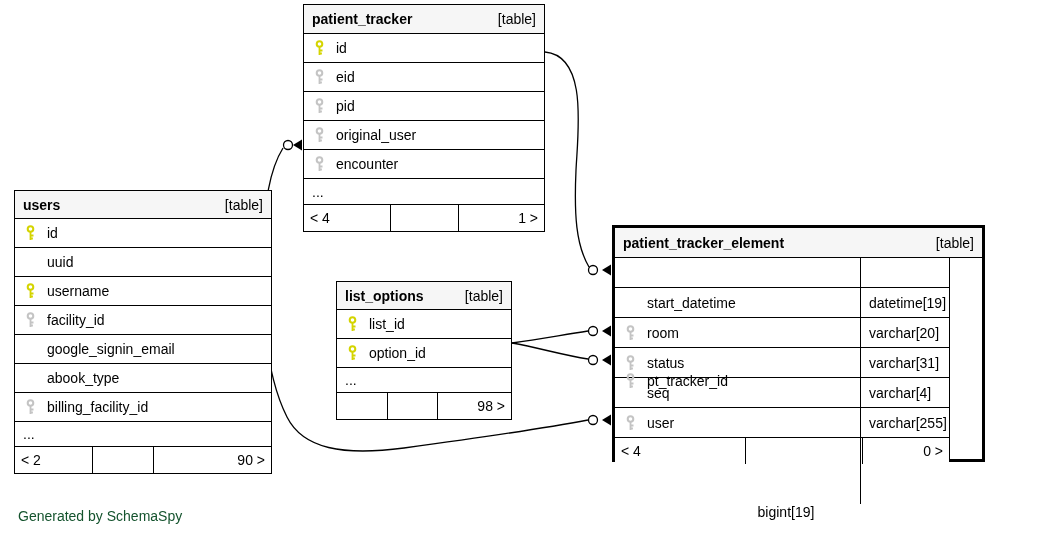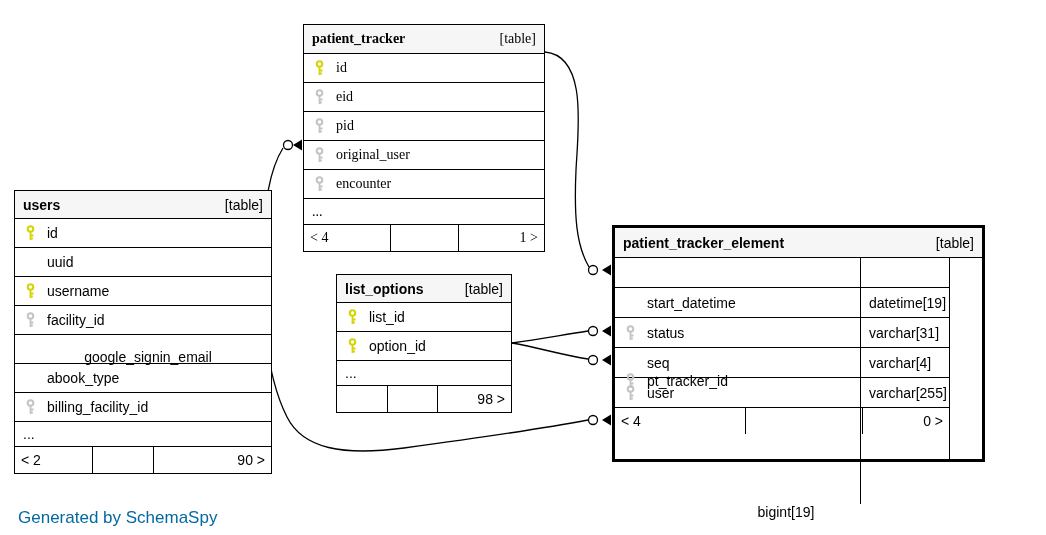--- a/index.html
+++ b/index.html
@@ -42,21 +42,21 @@
   .pte .name-cell{
     display:flex;align-items:center;padding-left:10px;width:246px;flex:0 0 246px;
     border-right:1.3px solid #000;align-self:stretch;box-sizing:border-box;
   }
   .pte .type-cell{display:flex;align-items:center;padding-left:8px;flex:1;}
   .pte-endcol{
     position:absolute;top:30px;right:0;bottom:0;width:33px;
     border-left:1.3px solid #000;background:#fff;box-sizing:border-box;
   }
   #rel-overlay{position:absolute;left:0;top:0;pointer-events:none;}
-  #schemaspy-note{position:absolute;left:18px;top:508px;font-size:17px;color:#0369a1;}
+  #schemaspy-note{position:absolute;left:18px;top:508px;font-size:14px;color:#14532d;}
 </style>
 </head>
 <body>
 
 <div id="canvas">
 
   <svg id="rel-overlay" width="1046" height="535" viewBox="0 0 1046 535">
     <g fill="none" stroke="#000" stroke-width="1.3">
       <path d="M 240 293 C 274 293 252 198 283 148"></path>
       <path d="M 545 52 C 588 56 578 130 576 170 C 574 215 576 245 589 267"></path>
@@ -73,21 +73,21 @@
     </g>
     <g fill="#000" stroke="none">
       <polygon points="302,139.5 302,150.5 293,145"></polygon>
       <polygon points="611,264.5 611,275.5 602,270"></polygon>
       <polygon points="611,325.5 611,336.5 602,331"></polygon>
       <polygon points="611,354.5 611,365.5 602,360"></polygon>
       <polygon points="611,414.5 611,425.5 602,420"></polygon>
     </g>
   </svg>
 
-  <div class="table-box" style="left:303px;top:24px;width:242px;font-family:Liberation Serif, serif;">
+  <div class="table-box" style="left:303px;top:4px;width:242px;">
     <div class="tb-header" style="height:29px;">
       <span class="tb-title">patient_tracker</span>
       <span class="tb-badge">[table]</span>
     </div>
     <div class="tb-row" style="height:29px;">
       <span class="key-slot pk">
           <svg width="11" height="16" viewBox="0 0 11 16">
             <circle cx="5.5" cy="4" r="2.8" fill="none" stroke="currentColor" stroke-width="2"></circle>
             <path d="M5.5 6.8 V15 M5.5 10.5 h3 M5.5 13.5 h2.4" stroke="currentColor" stroke-width="1.8" fill="none"></path>
           </svg>
@@ -167,21 +167,21 @@
     </div>
     <div class="tb-row" style="height:29px;">
       <span class="key-slot fk">
           <svg width="11" height="16" viewBox="0 0 11 16">
             <circle cx="5.5" cy="4" r="2.8" fill="none" stroke="currentColor" stroke-width="2"></circle>
             <path d="M5.5 6.8 V15 M5.5 10.5 h3 M5.5 13.5 h2.4" stroke="currentColor" stroke-width="1.8" fill="none"></path>
           </svg>
         </span>
       <span>facility_id</span>
     </div>
-    <div class="tb-row" style="height:29px;flex-direction:column;">
+    <div class="tb-row" style="height:29px;">
       <span class="key-slot"></span>
       <span>google_signin_email</span>
     </div>
     <div class="tb-row" style="height:29px;">
       <span class="key-slot"></span>
       <span>abook_type</span>
     </div>
     <div class="tb-row" style="height:29px;">
       <span class="key-slot fk">
           <svg width="11" height="16" viewBox="0 0 11 16">
@@ -192,21 +192,21 @@
       <span>billing_facility_id</span>
     </div>
     <div class="tb-ellipsis" style="height:25px;">...</div>
     <div class="tb-footer" style="height:26px;">
       <div class="cell sep" style="width:78px;">&lt; 2</div>
       <div class="cell sep" style="width:61px;"></div>
       <div class="cell right" style="flex:1;">90 &gt;</div>
     </div>
   </div>
 
-  <div class="table-box" style="left:336px;top:274px;width:176px;">
+  <div class="table-box" style="left:336px;top:281px;width:176px;">
     <div class="tb-header" style="height:28px;">
       <span class="tb-title">list_options</span>
       <span class="tb-badge">[table]</span>
     </div>
     <div class="tb-row" style="height:29px;">
       <span class="key-slot pk">
           <svg width="11" height="16" viewBox="0 0 11 16">
             <circle cx="5.5" cy="4" r="2.8" fill="none" stroke="currentColor" stroke-width="2"></circle>
             <path d="M5.5 6.8 V15 M5.5 10.5 h3 M5.5 13.5 h2.4" stroke="currentColor" stroke-width="1.8" fill="none"></path>
           </svg>
@@ -255,20 +255,32 @@
       <div class="type-cell">datetime[19]</div>
     </div>
     <div class="tb-row" style="height:30px;margin-right:33px;">
       <div class="name-cell">
         <span class="key-slot fk">
             <svg width="11" height="16" viewBox="0 0 11 16">
               <circle cx="5.5" cy="4" r="2.8" fill="none" stroke="currentColor" stroke-width="2"></circle>
               <path d="M5.5 6.8 V15 M5.5 10.5 h3 M5.5 13.5 h2.4" stroke="currentColor" stroke-width="1.8" fill="none"></path>
             </svg>
           </span>
+        <span>room</span>
+      </div>
+      <div class="type-cell">varchar[20]</div>
+    </div>
+    <div class="tb-row" style="height:30px;margin-right:33px;">
+      <div class="name-cell">
+        <span class="key-slot fk">
+            <svg width="11" height="16" viewBox="0 0 11 16">
+              <circle cx="5.5" cy="4" r="2.8" fill="none" stroke="currentColor" stroke-width="2"></circle>
+              <path d="M5.5 6.8 V15 M5.5 10.5 h3 M5.5 13.5 h2.4" stroke="currentColor" stroke-width="1.8" fill="none"></path>
+            </svg>
+          </span>
         <span>status</span>
       </div>
       <div class="type-cell">varchar[31]</div>
     </div>
     <div class="tb-row" style="height:30px;margin-right:33px;">
       <div class="name-cell">
         <span class="key-slot"></span>
         <span>seq</span>
       </div>
       <div class="type-cell">varchar[4]</div>

